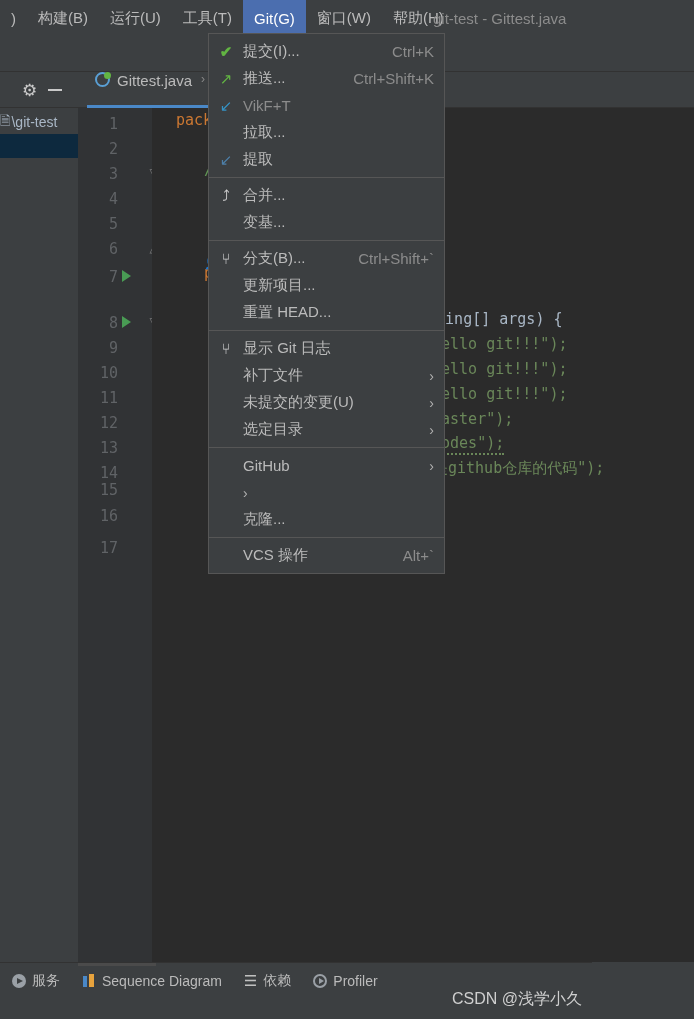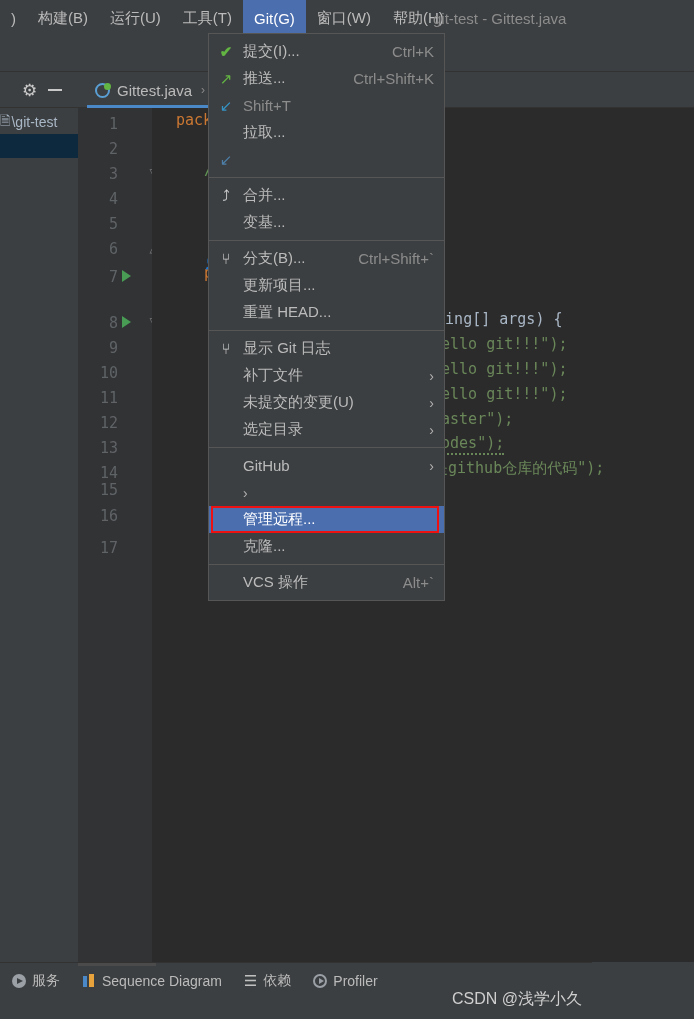--- a/index.html
+++ b/index.html
@@ -60,21 +60,21 @@
   .tree-row.r2 { top: 134px; background: #0d293e; }
   .tree-icon { font-size: 13px; color: #a9b7c6; margin-right: 1px; }
 
   
   .editor-tabs {
     position: absolute; left: 78px; top: 72px; width: 616px; height: 36px;
     background: #3c3f41; border-bottom: 1px solid #323232;
   }
   .tab {
     position: absolute; left: 9px; top: 0; height: 36px;
-    display: flex; align-items: center; gap: 7px; padding: 0 8px;
+    display: flex; gap: 7px; padding: 0 8px;
     font-size: 15px; color: #bbbbbb; white-space: nowrap;
   }
   .tab::after {
     content: ""; position: absolute; left: 0; bottom: 0; width: 100%; height: 3px;
     background: #4a88c7;
   }
   .tab-icon {
     width: 15px; height: 15px; border-radius: 50%;
     border: 2px solid #5a9fd4; position: relative; flex: none;
   }
@@ -343,29 +343,30 @@
       <span class="mi-label">提交(I)...</span>
       <span class="mi-short">Ctrl+K</span>
     </div>
     <div class="menu-item">
       <span class="mi-icon ic-push">↗</span>
       <span class="mi-label">推送...</span>
       <span class="mi-short">Ctrl+Shift+K</span>
     </div>
     <div class="menu-item">
       <span class="mi-icon ic-pull">↙</span>
-      <span class="mi-short">Shift+T</span>
+      <span class="mi-short">VikF+T</span>
     </div>
     <div class="menu-item">
       <span class="mi-icon"></span>
       <span class="mi-label">拉取...</span>
       <span class="mi-short"></span>
     </div>
     <div class="menu-item">
       <span class="mi-icon ic-fetch">↙</span>
+      <span class="mi-label">提取</span>
       <span class="mi-short"></span>
     </div>
 
     <div class="menu-sep"></div>
 
     <div class="menu-item">
       <span class="mi-icon ic-merge">⤴</span>
       <span class="mi-label">合并...</span>
       <span class="mi-short"></span>
     </div>
@@ -419,26 +420,20 @@
     <div class="menu-sep"></div>
 
     <div class="menu-item">
       <span class="mi-icon"></span>
       <span class="mi-label">GitHub</span>
       <span class="mi-arrow">›</span>
     </div>
     <div class="menu-item">
       <span class="mi-icon"></span>
       <span class="mi-arrow">›</span>
-    </div>
-    <div class="menu-item selected">
-      <span class="mi-icon"></span>
-      <span class="mi-label">管理远程...</span>
-      <span class="mi-short"></span>
-      <span class="redbox"></span>
     </div>
     <div class="menu-item">
       <span class="mi-icon"></span>
       <span class="mi-label">克隆...</span>
       <span class="mi-short"></span>
     </div>
 
     <div class="menu-sep"></div>
 
     <div class="menu-item">

